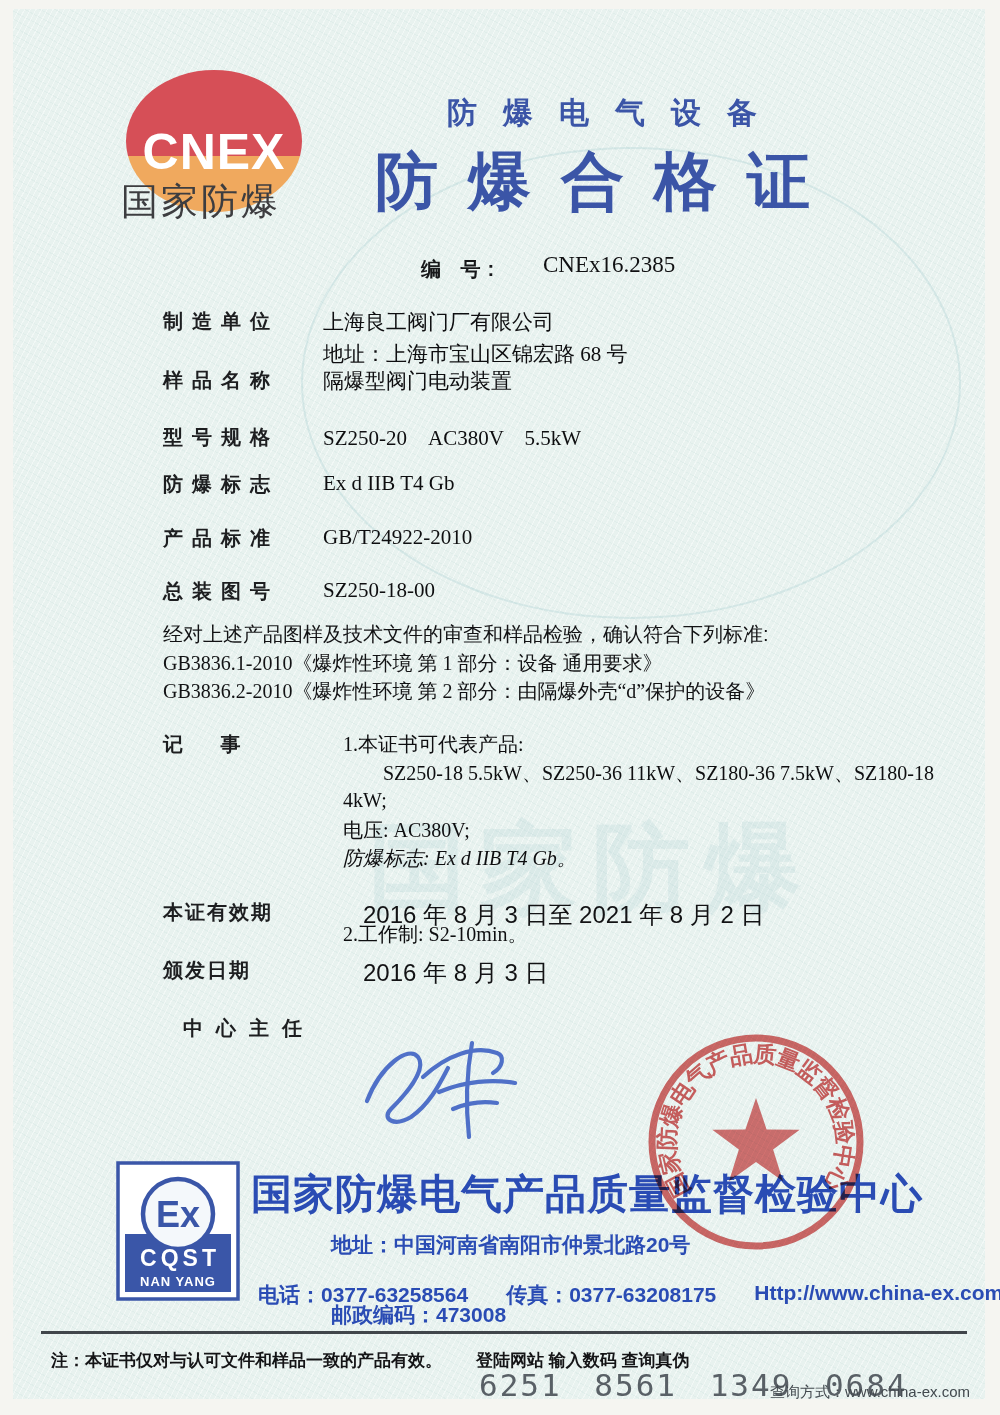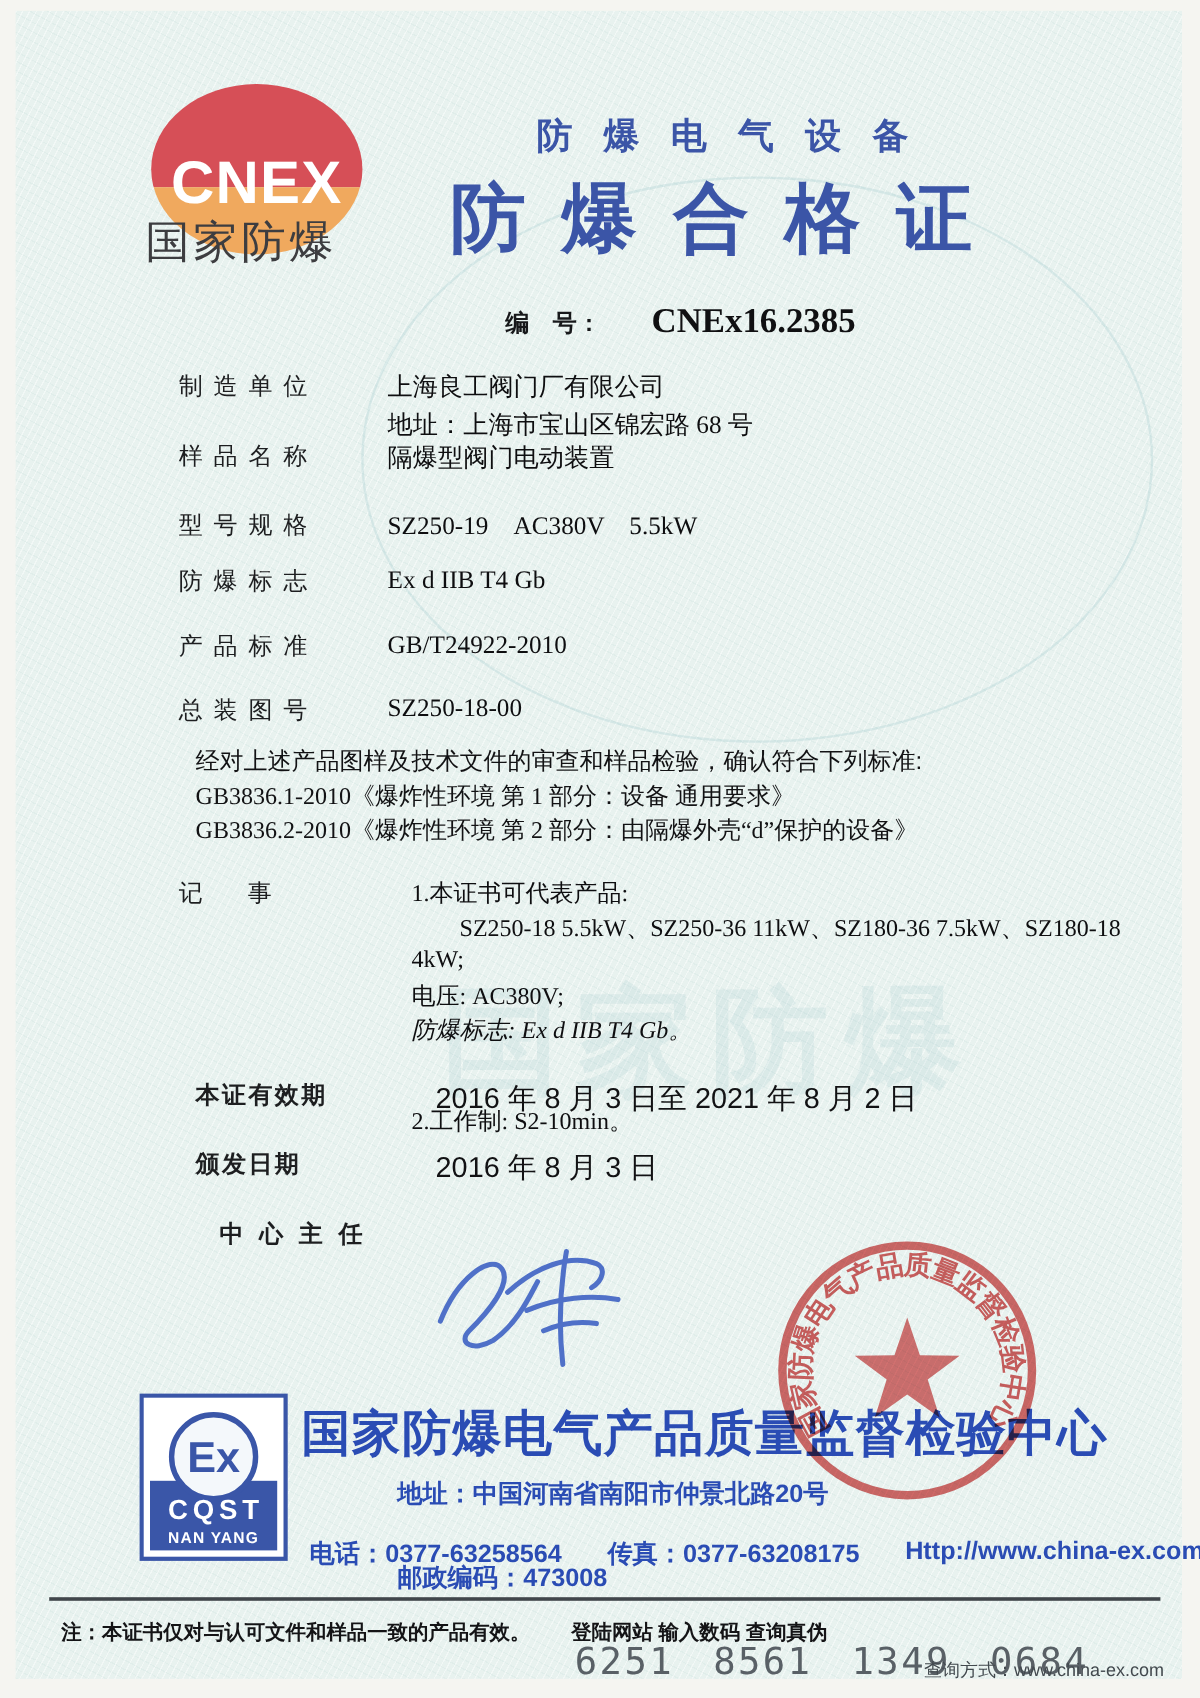--- a/index.html
+++ b/index.html
@@ -11,23 +11,23 @@
     background-image:
       repeating-linear-gradient(118deg, rgba(255,255,255,.45) 0 1px, transparent 1px 5px),
       repeating-linear-gradient(28deg, rgba(184,214,210,.16) 0 1px, transparent 1px 7px);
   }
   .abs{position:absolute;}
   
   .cnex-caption{left:108px;top:168px;font-size:37px;color:#3d3d40;letter-spacing:3px;font-weight:500;}
   .subtitle{left:434px;top:84px;font-size:30px;font-weight:bold;color:#3b55a7;letter-spacing:26px;white-space:nowrap;}
   .title{left:362px;top:130px;font-size:63px;font-weight:bold;color:#3b55a7;letter-spacing:30px;white-space:nowrap;}
   .certno-label{left:408px;top:247px;font-size:20px;font-weight:bold;color:#17181a;letter-spacing:7px;}
-  .certno-value{left:530px;top:243px;font-size:29px;color:#101012;font-family:"Liberation Serif",serif;font-weight:bold;}
+  .certno-value{left:530px;top:243px;font-size:23px;color:#101012;font-family:"Liberation Serif",serif;}
   
-  .flabel{left:136px;font-size:20px;font-weight:normal;color:#1d1e20;letter-spacing:9px;white-space:nowrap;}
+  .flabel{left:150px;font-size:20px;font-weight:bold;color:#1d1e20;letter-spacing:9px;white-space:nowrap;}
   .fvalue{left:310px;font-size:21px;color:#0e0e10;font-family:"Liberation Serif",serif;white-space:nowrap;}
   .plain-label{left:150px;font-size:20px;font-weight:bold;color:#1d1e20;letter-spacing:2px;white-space:nowrap;}
   .dvalue{left:350px;font-size:24px;color:#121214;white-space:nowrap;text-align:right;}
   .std{left:150px;font-size:20px;color:#121214;white-space:nowrap;}
   .std.serif, .rem{font-family:"Liberation Serif",serif;}
   .rem{left:330px;font-size:20px;color:#0e0e10;white-space:nowrap;}
   
   .issuer-name{left:238px;top:1158px;font-size:41px;font-weight:bold;color:#2a4cb4;letter-spacing:1px;white-space:nowrap;font-family:"Liberation Serif",serif;z-index:3;}
   .issuer-line{display:flex;gap:42px;color:#2a4cb4;font-weight:bold;font-size:21px;white-space:nowrap;z-index:3;}
   
@@ -69,21 +69,21 @@
     <div class="abs certno-value z2">CNEx16.2385</div>
 
     <div class="abs flabel z2" style="top:299px;">制造单位</div>
     <div class="abs fvalue z2" style="top:299px;">上海良工阀门厂有限公司</div>
     <div class="abs fvalue z2" style="top:331px;">地址：上海市宝山区锦宏路 68 号</div>
 
     <div class="abs flabel z2" style="top:358px;">样品名称</div>
     <div class="abs fvalue z2" style="top:358px;">隔爆型阀门电动装置</div>
 
     <div class="abs flabel z2" style="top:415px;">型号规格</div>
-    <div class="abs fvalue z2" style="top:415px;">SZ250-19　AC380V　5.5kW</div>
+    <div class="abs fvalue z2" style="top:415px;">SZ250-20　AC380V　5.5kW</div>
 
     <div class="abs flabel z2" style="top:462px;">防爆标志</div>
     <div class="abs fvalue z2" style="top:462px;">Ex d IIB T4 Gb</div>
 
     <div class="abs flabel z2" style="top:516px;">产品标准</div>
     <div class="abs fvalue z2" style="top:516px;">GB/T24922-2010</div>
 
     <div class="abs flabel z2" style="top:569px;">总装图号</div>
     <div class="abs fvalue z2" style="top:569px;">SZ250-18-00</div>
 

